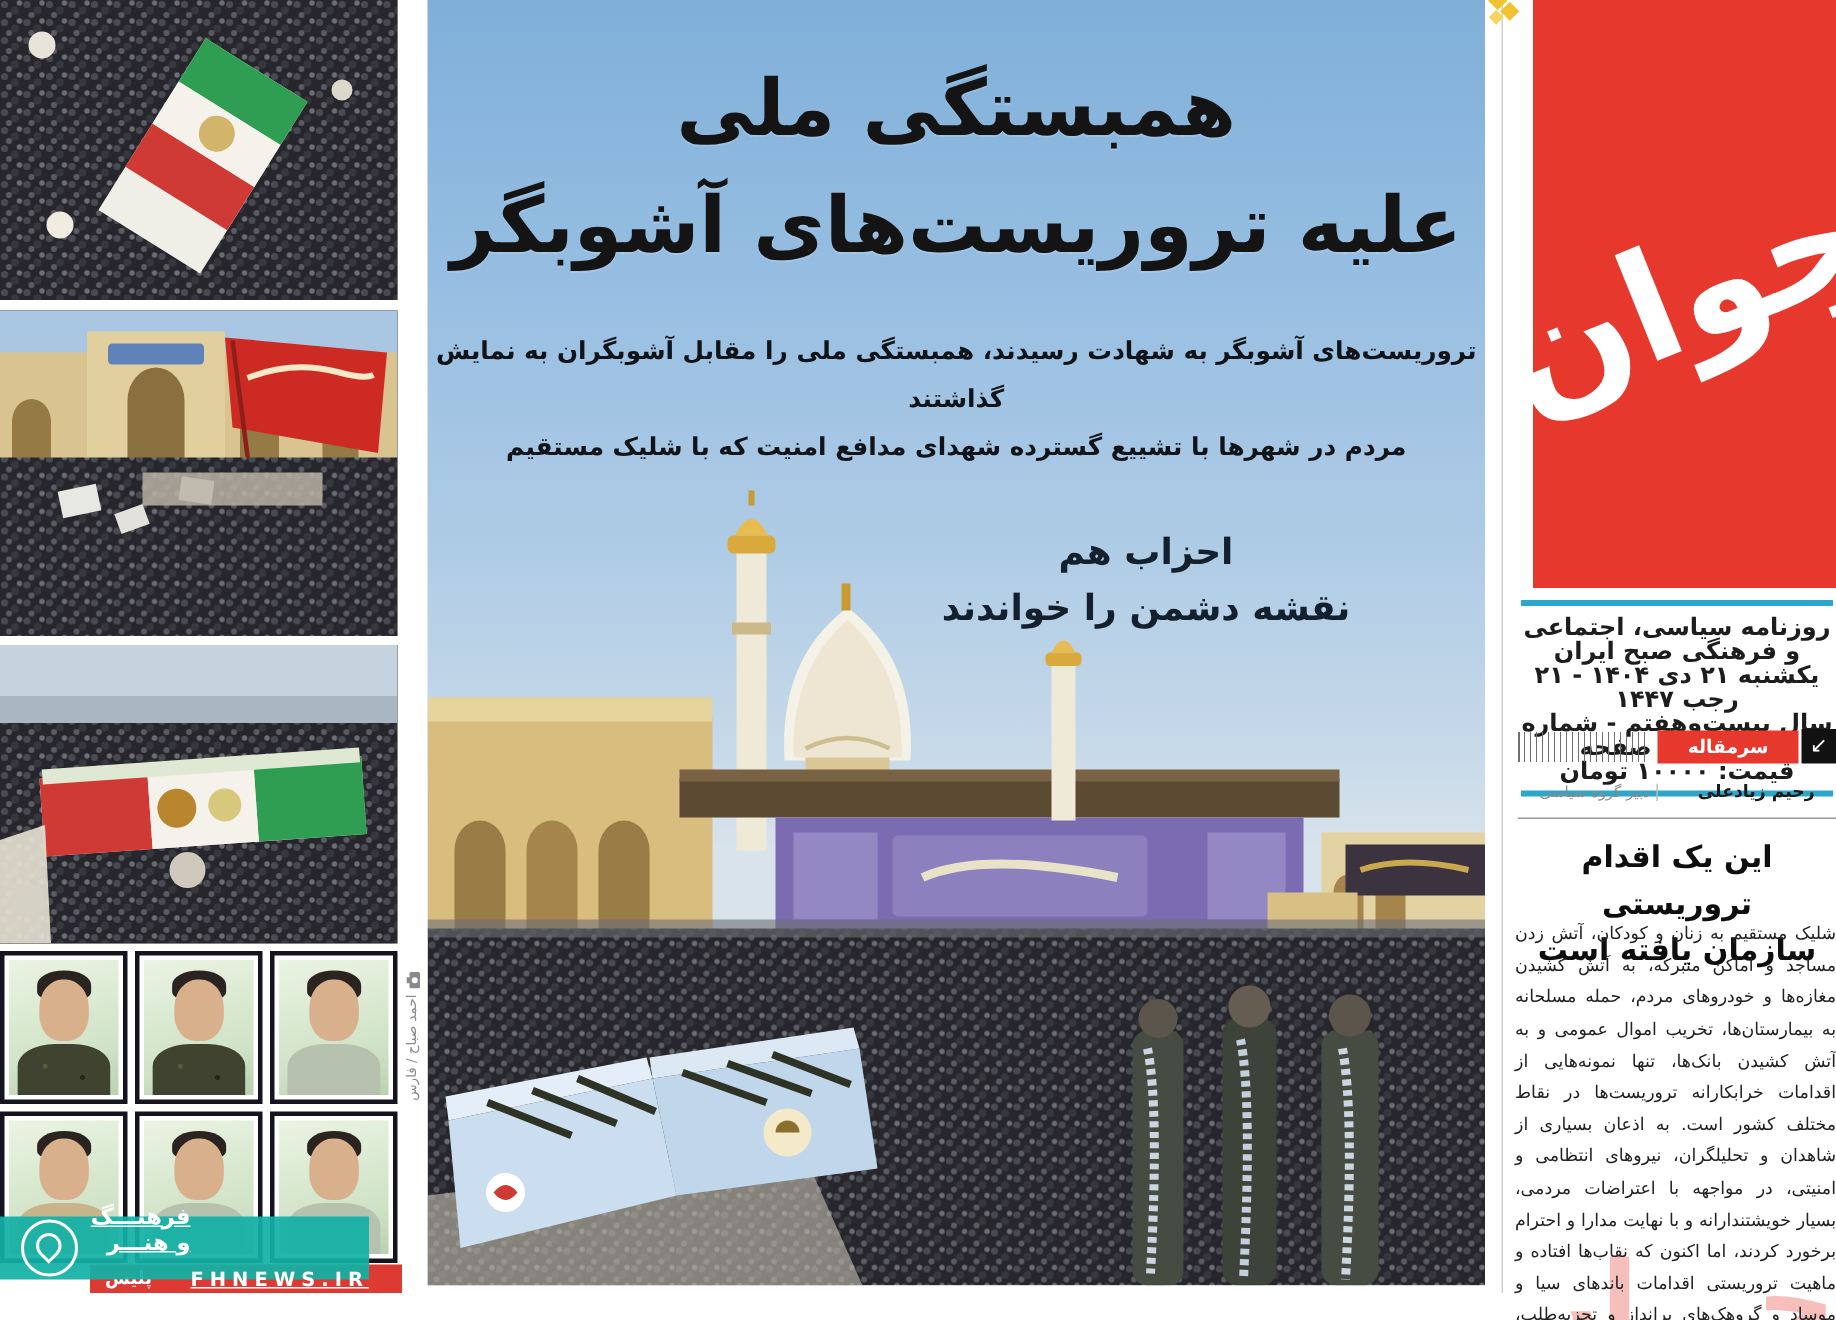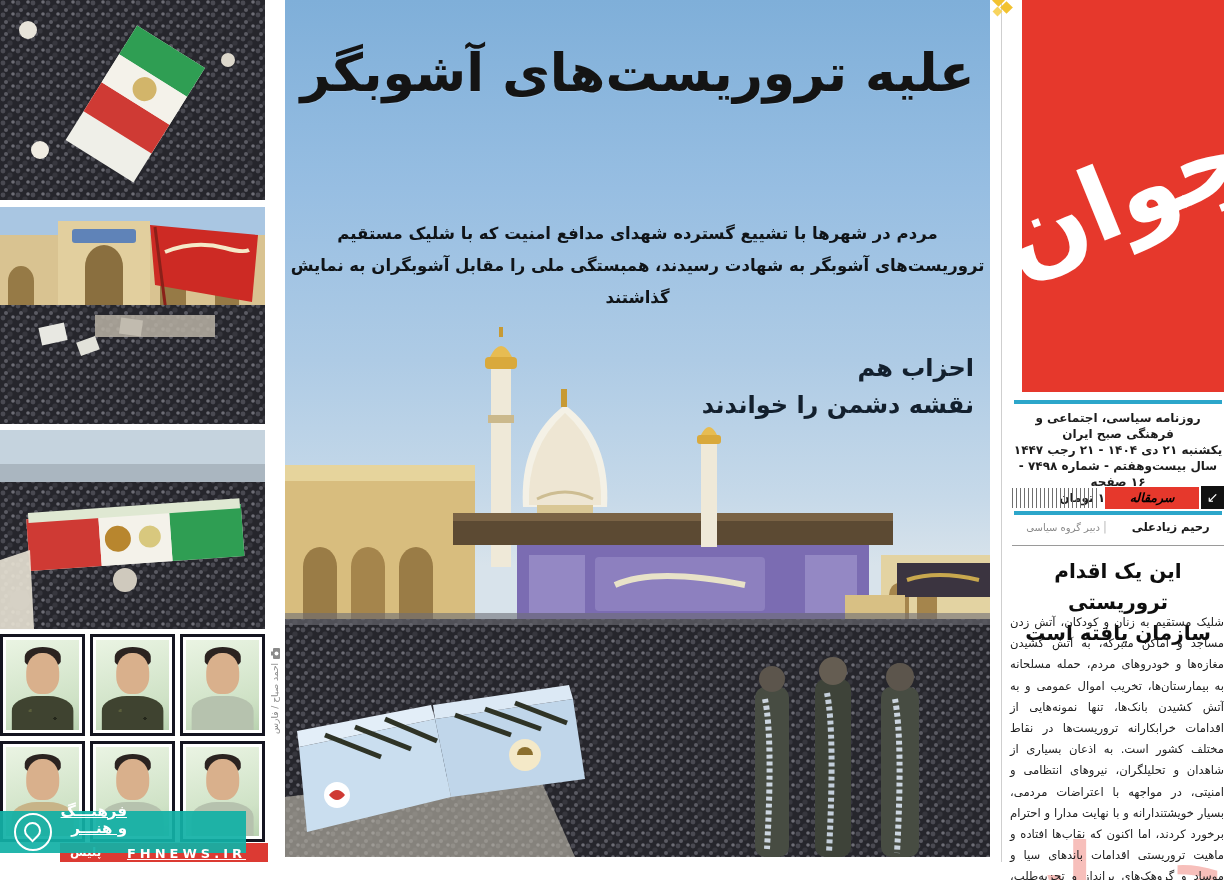--- a/index.html
+++ b/index.html
@@ -71,46 +71,46 @@
   .headline .l1{font-size:52px;}
   .headline .l2{font-size:52px;}
   .subheadline{
     position:absolute;left:0;top:218px;width:100%;text-align:center;direction:rtl;
     color:#101418;font-weight:bold;font-size:16.5px;line-height:1.95;z-index:3;
   }
   .secondary{
     position:absolute;right:16px;top:350px;width:420px;text-align:right;direction:rtl;
     color:#13202e;font-weight:bold;line-height:1.55;z-index:3;
   }
-  .secondary .s1,.secondary .s2{font-size:24px;}
+  .secondary .s1,.secondary .s2{font-size:24px;text-align:center;}
   .secondary .pageref{font-size:10.5px;margin-top:10px;font-weight:bold;color:#16212d;}
   
   .vline{position:absolute;left:1001px;top:0;width:1px;height:862px;background:#cfcfcf;}
   
   .ornament{position:absolute;left:990px;top:0;width:26px;height:18px;z-index:4;}
   .ornament i{position:absolute;width:9px;height:9px;background:#f2c230;transform:rotate(45deg);}
   .ornament i:nth-child(1){left:4px;top:-4px;}
   .ornament i:nth-child(2){left:12px;top:3px;}
   .ornament i:nth-child(3){left:4px;top:8px;width:7px;height:7px;background:#f7d45e;}
   .masthead{
     position:absolute;left:1022px;top:0;width:202px;height:392px;background:#e6382c;
     overflow:hidden;
   }
   .masthead span{
     position:absolute;left:50%;top:50%;transform:translate(-50%,-50%) rotate(-22deg);
     color:#ffffff;font-size:100px;font-weight:bold;direction:rtl;white-space:nowrap;
   }
   .pubinfo{position:absolute;left:1012px;top:400px;width:212px;direction:rtl;text-align:center;}
   .cyanrule{height:4px;background:#2ca6ca;margin:0 2px;}
-  .pubinfo .lines{padding:6px 0 5px;color:#1d1d1d;font-size:12px;font-weight:bold;line-height:16px;}
+  .pubinfo .lines{padding:6px 0 5px;color:#1d1d1d;font-size:16px;font-weight:bold;line-height:16px;}
   .section-row{position:absolute;left:1012px;top:487px;width:212px;height:22px;}
   .barcode{position:absolute;left:0;top:1px;width:86px;height:20px;
     background:repeating-linear-gradient(90deg,#6f6f6f 0 1px,transparent 1px 4px);}
   .section-badge{position:absolute;left:93px;top:0;width:94px;height:22px;background:#e6382c;
-    color:#000000;font-size:12.5px;font-weight:bold;text-align:center;line-height:22px;direction:rtl;font-style:italic;}
+    color:#ffffff;font-size:12.5px;font-weight:bold;text-align:center;line-height:22px;direction:rtl;}
   .section-icon{position:absolute;right:0;top:-1px;width:23px;height:23px;background:#111;
     color:#fff;text-align:center;line-height:23px;font-size:14px;}
   .byline{position:absolute;left:1012px;top:520px;width:212px;text-align:center;direction:rtl;
     font-size:11.5px;color:#1a1a1a;}
   .byline .role{color:#8a8a8a;font-size:10px;font-weight:normal;}
   .byline .name{font-weight:bold;margin-left:22px;}
   .byline .sep{color:#bbb;padding:0 3px;}
   .thinrule{position:absolute;left:1012px;top:545px;width:212px;height:1px;background:#9a9a9a;}
   .ed-headline{position:absolute;left:1012px;top:556px;width:212px;text-align:center;direction:rtl;
     color:#0e0e0e;font-weight:bold;font-size:20px;line-height:1.55;z-index:3;}
@@ -336,25 +336,26 @@
             <line x1="70" y1="400" x2="126" y2="422"></line>
           <line x1="100" y1="392" x2="152" y2="414"></line>
             <line x1="170" y1="388" x2="226" y2="408"></line>
           <line x1="200" y1="382" x2="256" y2="402"></line>
             <line x1="230" y1="376" x2="282" y2="396"></line>
         </g>
       </g>
     </svg>
 
     <div class="headline">
+      <div class="l1">همبستگی ملی</div>
       <div class="l2">علیه تروریست‌های آشوبگر</div>
     </div>
     <div class="subheadline">
+      <div>تروریست‌های آشوبگر به شهادت رسیدند، همبستگی ملی را مقابل آشوبگران به نمایش گذاشتند</div>
       <div>مردم در شهرها با تشییع گسترده شهدای مدافع امنیت که با شلیک مستقیم</div>
-      <div>تروریست‌های آشوبگر به شهادت رسیدند، همبستگی ملی را مقابل آشوبگران به نمایش گذاشتند</div>
     </div>
     <div class="secondary">
       <div class="s1">احزاب هم</div>
       <div class="s2">نقشه دشمن را خواندند</div>
     </div>
   </div>
 
   <div class="vline"></div>
 
   <div class="ornament">

